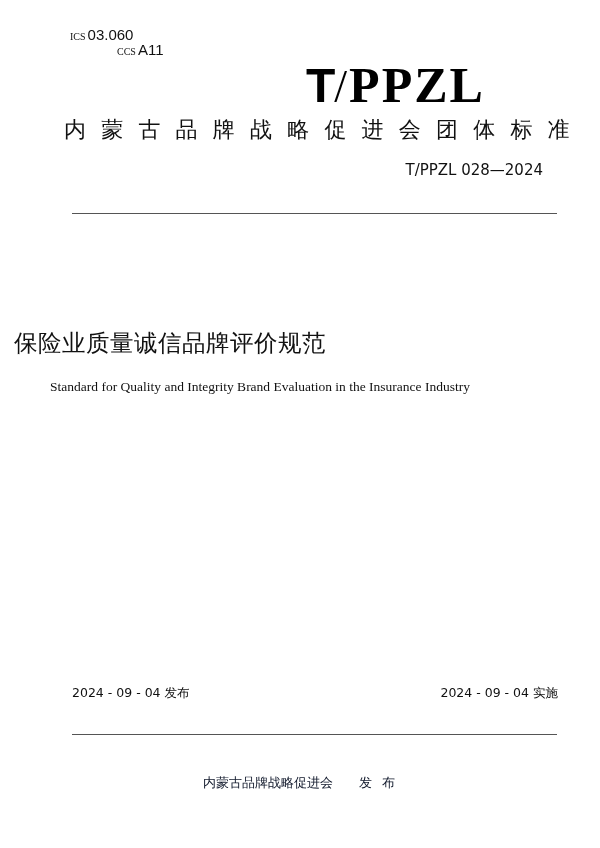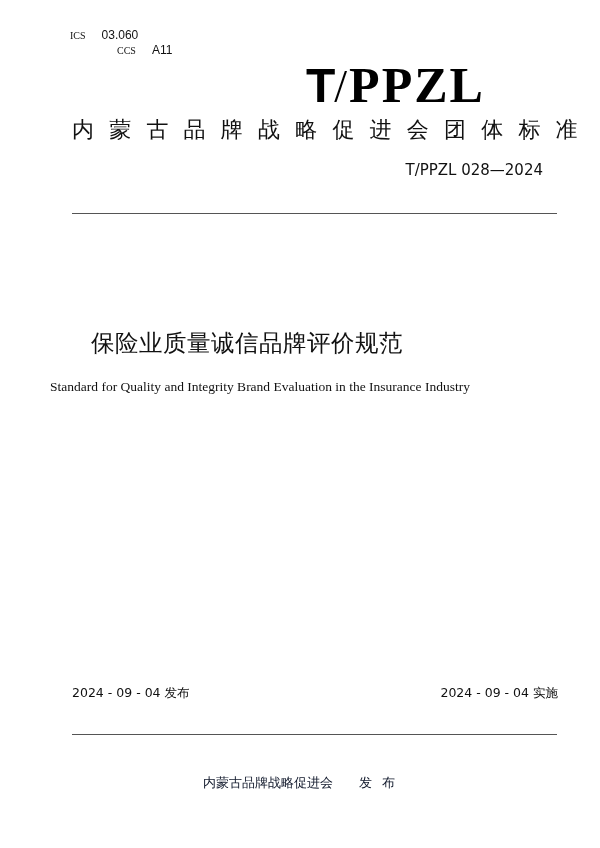--- a/index.html
+++ b/index.html
@@ -20,22 +20,22 @@
     .classif {
       left: 70px;
       font-family: "Liberation Serif", serif;
       font-size: 10px;
       line-height: 12px;
       color: #111;
       white-space: pre;
     }
     .classif .code {
       font-family: "Liberation Sans", sans-serif;
-      font-size: 12px;
-      margin-left: 16px;
+      font-size: 15px;
+      margin-left: 2px;
     }
     #ics { top: 29px; }
     #ccs { top: 44px; padding-left: 47px; }
 
     #std-prefix {
       top: 60px;
       left: 306px;
       height: 50px;
       line-height: 50px;
       white-space: nowrap;
@@ -56,21 +56,21 @@
     #std-prefix .org {
       font-family: "Liberation Serif", serif;
       font-weight: 700;
       font-size: 50px;
       letter-spacing: 2px;
       margin-top: 44px;
     }
 
     #org-standard-title {
       top: 114px;
-      left: 72px;
+      left: 64px;
       width: 492px;
       font-family: "DejaVu Sans", sans-serif;
       font-size: 22px;
       line-height: 32px;
       letter-spacing: 15.2px;
       white-space: nowrap;
       color: #111;
     }
 
     #std-number {
@@ -89,21 +89,21 @@
       height: 0;
       border-top: 1px solid #555;
     }
     #top-rule { top: 213px; left: 72px; width: 485px; }
     #bottom-rule { top: 734px; left: 72px; width: 485px; }
 
     #doc-title-cn {
       top: 326px;
       left: 0;
       width: 480px;
-      text-align: center;
+      text-align: left;
       font-family: "DejaVu Sans", sans-serif;
       font-size: 23.5px;
       line-height: 34px;
       letter-spacing: 0.5px;
       color: #111;
       white-space: nowrap;
       padding-left: 14px;
       box-sizing: border-box;
     }
 

